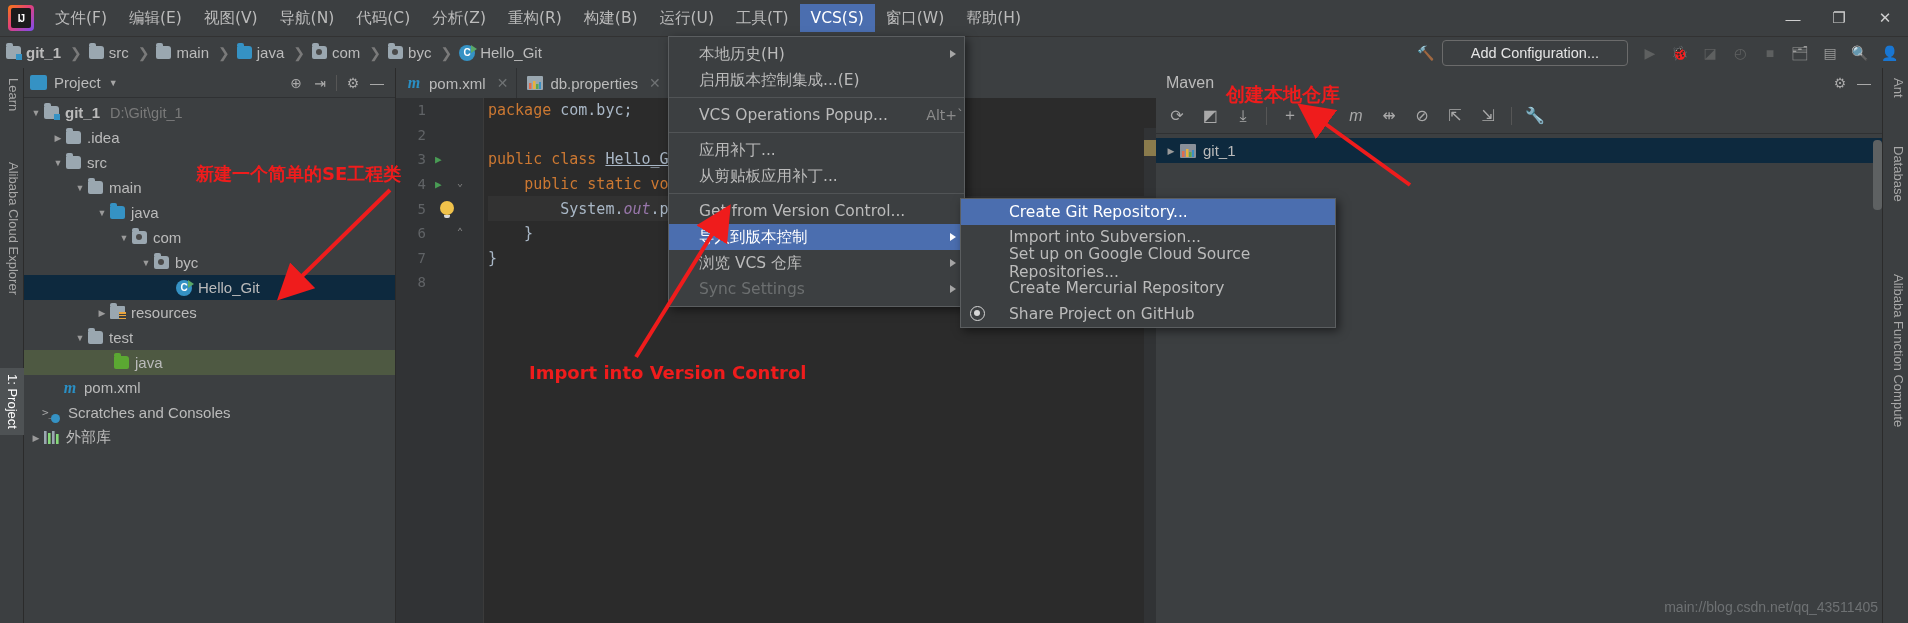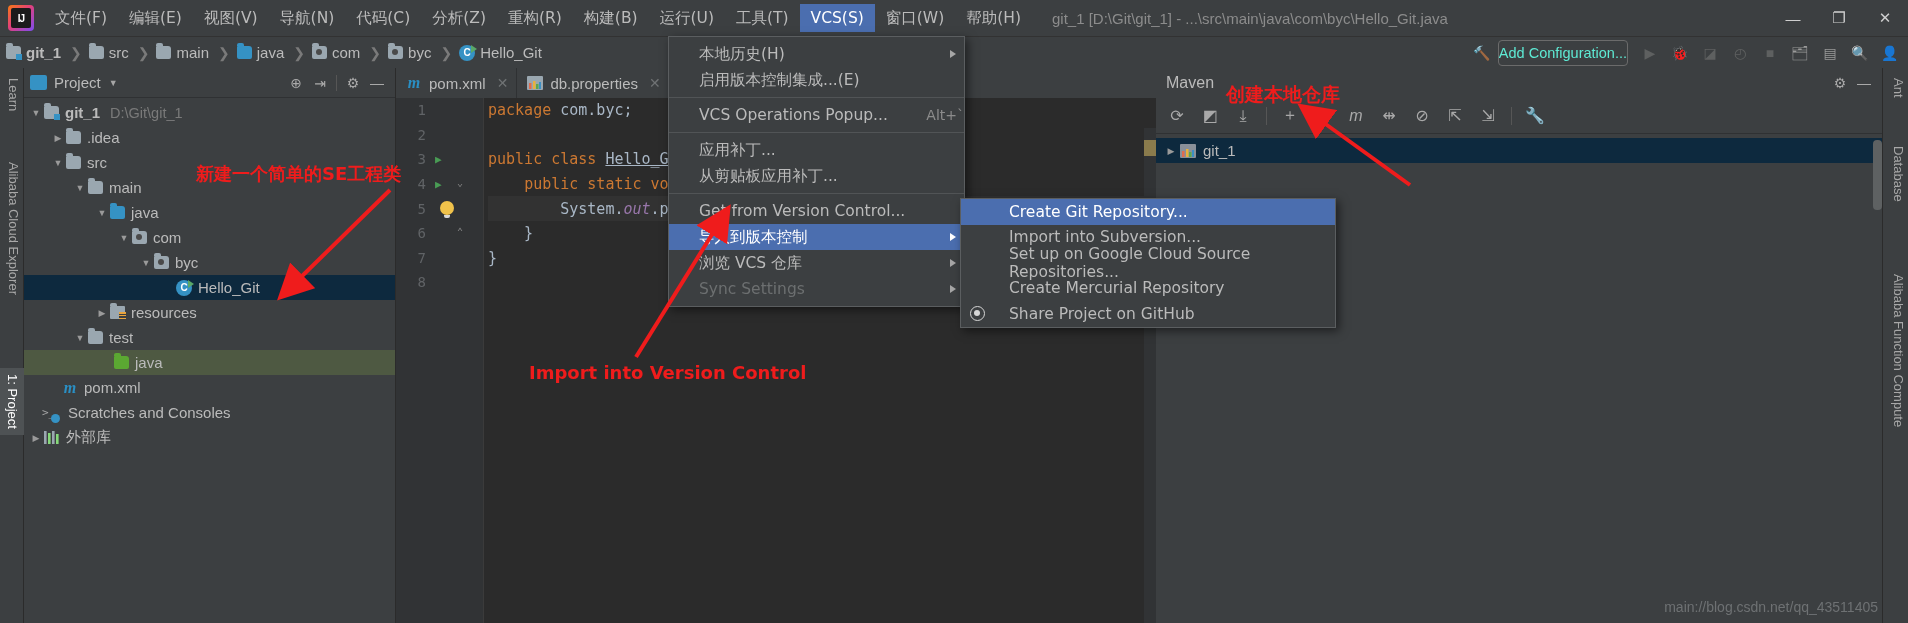--- a/index.html
+++ b/index.html
@@ -99,21 +99,21 @@
     content: ""; position: absolute; right: -2px; top: 0px;
     border-left: 6px solid #59a869; border-top: 4px solid transparent;
     border-bottom: 4px solid transparent;
   }
   #navbar-right {
     position: absolute; right: 4px; top: 0; height: 32px;
     display: flex; align-items: center; gap: 2px;
   }
   #add-config {
     border: 1px solid #6b6b6b; border-radius: 4px;
-    padding: 4px 0; font-size: 14.5px; color: #5eead4; margin-right: 6px;
+    padding: 4px 28px; font-size: 14.5px; color: #e5e5e5; margin-right: 6px;
   }
   .tb-icon {
     width: 28px; height: 26px; display: flex; align-items: center;
     justify-content: center; color: #9a9a9a; font-size: 14px;
   }
   .tb-icon.dim { color: #5e6060; }
 
   
   #left-strip {
     position: absolute; left: 0; top: 68px; width: 24px; height: 555px;
@@ -400,21 +400,20 @@
     <div class="menu-item">导航(N)</div>
     <div class="menu-item">代码(C)</div>
     <div class="menu-item">分析(Z)</div>
     <div class="menu-item">重构(R)</div>
     <div class="menu-item">构建(B)</div>
     <div class="menu-item">运行(U)</div>
     <div class="menu-item">工具(T)</div>
     <div class="menu-item active">VCS(S)</div>
     <div class="menu-item">窗口(W)</div>
     <div class="menu-item">帮助(H)</div>
-    <div id="window-title">git_1 [D:\Git\git_1] - ...\src\main\java\com\byc\Hello_Git.java</div>
 
     <div id="win-controls">
       <div class="win-btn">—</div>
       <div class="win-btn">❐</div>
       <div class="win-btn close">✕</div>
     </div>
   </div>
 
   <div id="navbar">
     <div class="crumb first">

